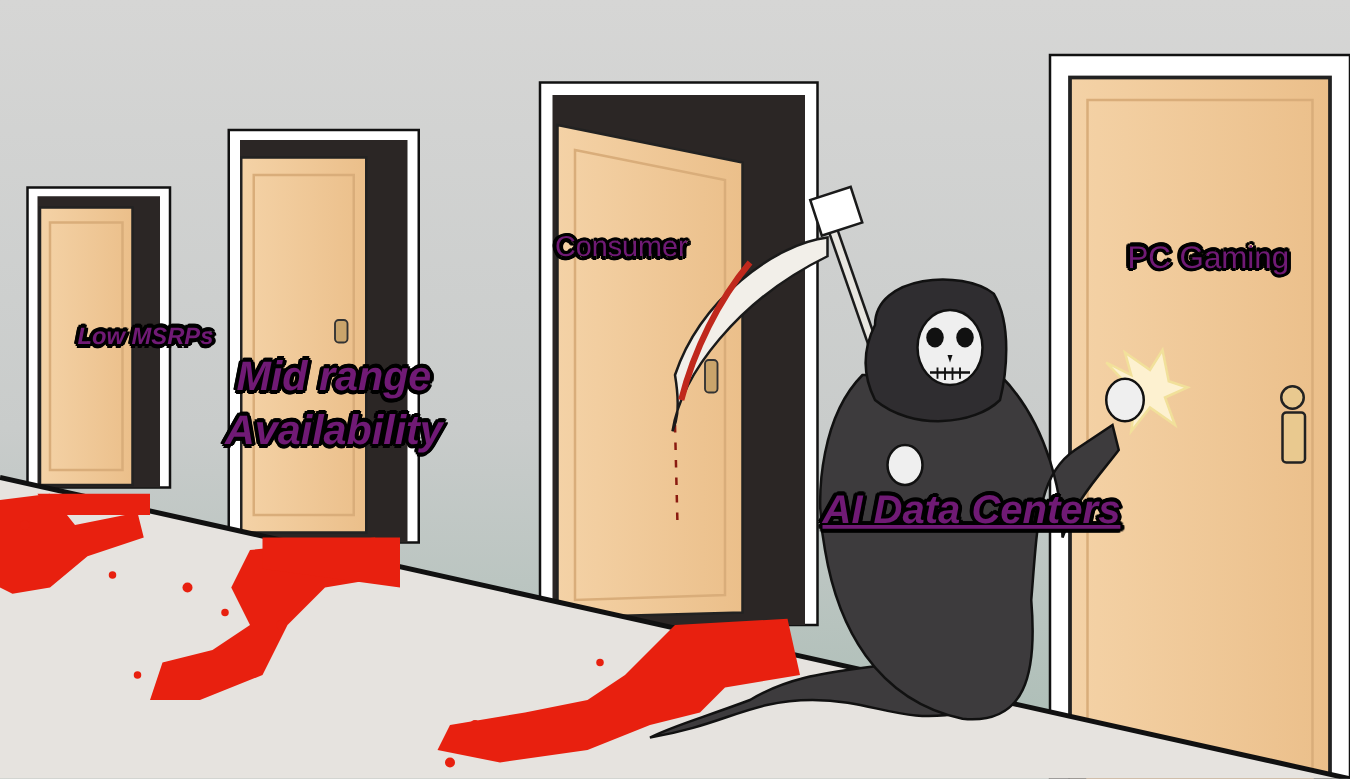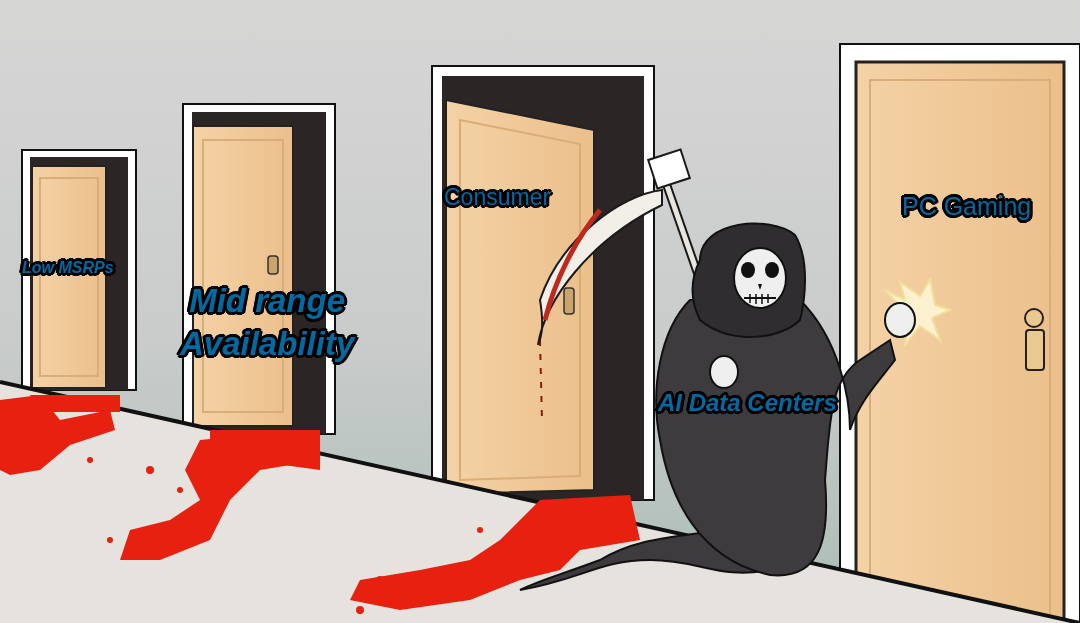--- a/index.html
+++ b/index.html
@@ -1,20 +1,20 @@
 <!DOCTYPE html>
 <html><head>
 <meta charset="utf-8">
 <style>
   html, body { margin:0; padding:0; }
   body { width:1080px; height:623px; overflow:hidden; background:#cfd0cf; }
   .scene { position:relative; width:1080px; height:623px; overflow:hidden; }
   svg.art { position:absolute; left:0; top:0; }
   .label {
-    position:absolute; color:#0369a1; font-family:"Liberation Sans", sans-serif;
+    position:absolute; color:#701a75; font-family:"Liberation Sans", sans-serif;
     font-weight:bold; text-align:center; line-height:1.12; white-space:nowrap;
     -webkit-text-stroke: 0px;
     text-shadow:
       -2px -2px 0 #000, 2px -2px 0 #000, -2px 2px 0 #000, 2px 2px 0 #000,
       0 -3px 0 #000, 0 3px 0 #000, -3px 0 0 #000, 3px 0 0 #000,
       -3px -1px 0 #000, 3px 1px 0 #000, -1px 3px 0 #000, 1px -3px 0 #000;
   }
   .italic { font-style:italic; }
   .sans-plain { font-weight:normal; }
 </style>
@@ -114,29 +114,29 @@
       <path d="M758 284 L762 284 L760 290 Z" fill="#111"></path>
       <path d="M744 298 L776 298" stroke="#111" stroke-width="2"></path>
       <path d="M750 294 L750 303 M756 294 L756 304 M762 294 L762 304 M768 294 L768 303" stroke="#111" stroke-width="1.5"></path>
 
       <ellipse cx="724" cy="372" rx="14" ry="16" fill="#efefef" stroke="#111" stroke-width="2"></ellipse>
 
       <ellipse cx="900" cy="320" rx="15" ry="17" fill="#efefef" stroke="#111" stroke-width="2"></ellipse>
     </g>
   </svg>
 
-  <div class="label italic" style="left:22px; top:259px; font-size:16px;">Low MSRPs</div>
+  <div class="label italic" style="left:22px; top:259px; font-size:19px;padding-left:40px;">Low MSRPs</div>
 
   <div class="label italic" style="left:180px; top:280px; font-size:33px; line-height:1.3;">
     <div>Mid range</div>
     <div>Availability</div>
   </div>
 
   <div class="label sans-plain" style="left:444px; top:183px; font-size:23px; line-height:1.25;">
     <div>Consumer</div>
   </div>
 
   <div class="label sans-plain" style="left:870px; top:190px; font-size:25px; line-height:1.28;padding-left:32px;">
     <div>PC Gaming</div>
   </div>
 
-  <div class="label italic" style="left:658px; top:390px; font-size:24px;">AI Data Centers</div>
+  <div class="label italic" style="left:658px; top:390px; font-size:32px;text-decoration:underline;">AI Data Centers</div>
 </div>
 
 </body></html>

